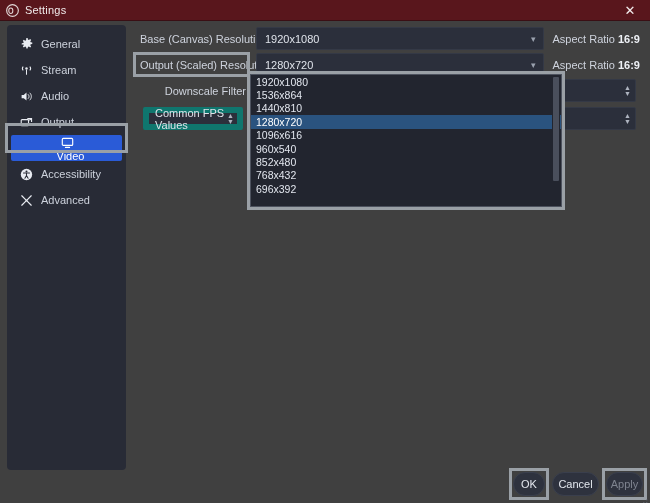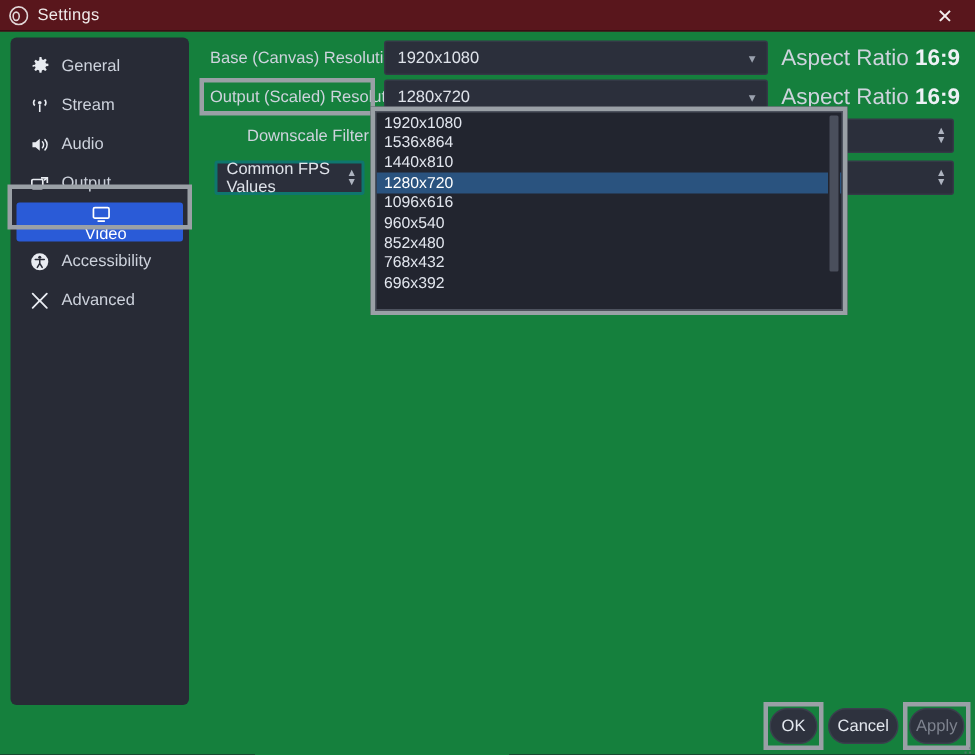--- a/index.html
+++ b/index.html
@@ -5,21 +5,21 @@
   * { box-sizing: border-box; margin: 0; padding: 0; }
   html, body {
     width: 650px; height: 503px;
     background: #1e212a;
     font-family: "Liberation Sans", sans-serif;
     overflow: hidden;
   }
   #app {
     position: relative;
     width: 650px; height: 503px;
-    background: #15803d;
+    background: #404040;
     color: #d8dbe2;
   }
 
   
   .titlebar {
     position: absolute; left: 0; top: 0;
     width: 650px; height: 21px;
     background: #59161c;
     display: flex; align-items: center;
     border-bottom: 1px solid #3a0f14;
@@ -100,21 +100,21 @@
     padding: 0 8px;
     font-size: 11px;
     color: #dfe3ea;
   }
   .combo .chev {
     position: absolute; right: 7px; top: 50%;
     transform: translateY(-50%);
     font-size: 9px; color: #9aa1ae;
   }
   .aspect {
-    font-size: 15px; color: #ced3dd;
+    font-size: 11px; color: #ced3dd;
     white-space: nowrap;
   }
   .aspect b { color: #eef1f6; }
 
   
   #row-base { left: 140px; top: 27px; width: 500px; }
   #row-base .lbl { width: 106px; }
   #row-base .combo { margin-left: 10px; width: 315px; }
   #row-base .aspect { margin-left: 9px; }
 
@@ -127,21 +127,21 @@
 
   
   #row-downscale { left: 140px; top: 79px; width: 500px; }
   #row-downscale .lbl { width: 106px; }
 
   
   #row-fps { left: 143px; top: 107px; }
   .spin-combo {
     position: relative;
     background: #2b2f3b;
-    border: 2px solid #0f766e;
+    border: 6px solid #0f766e;
     border-radius: 2px;
     height: 23px; width: 100px;
     display: flex; align-items: center;
     padding: 0 6px;
     font-size: 11px; color: #dfe3ea;
   }
   .spin-arrows {
     position: absolute; right: 3px; top: 50%;
     transform: translateY(-50%);
     display: flex; flex-direction: column;

